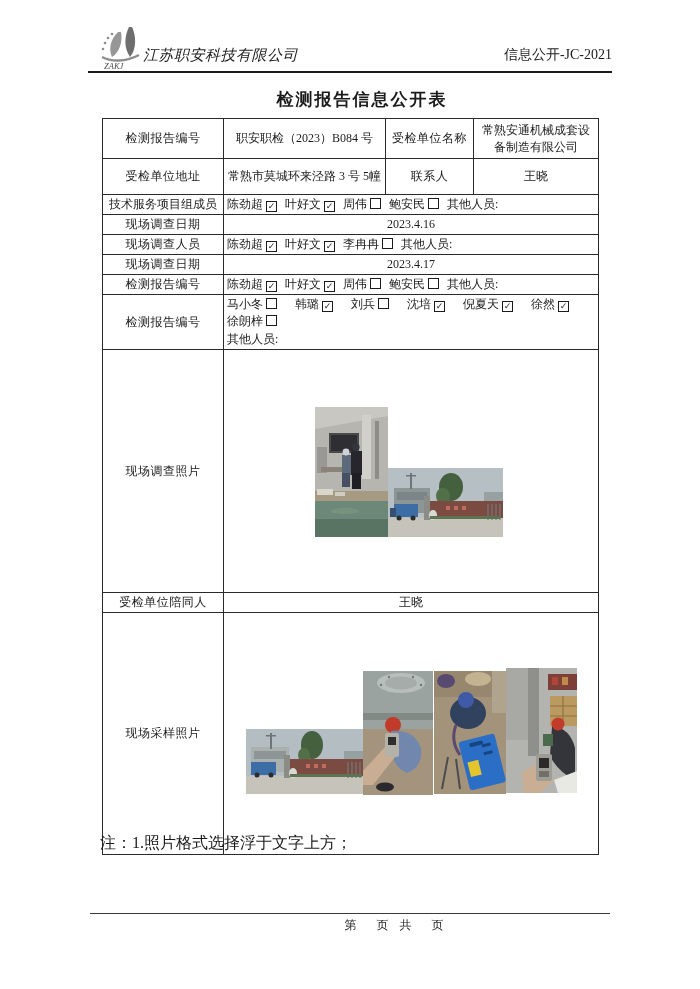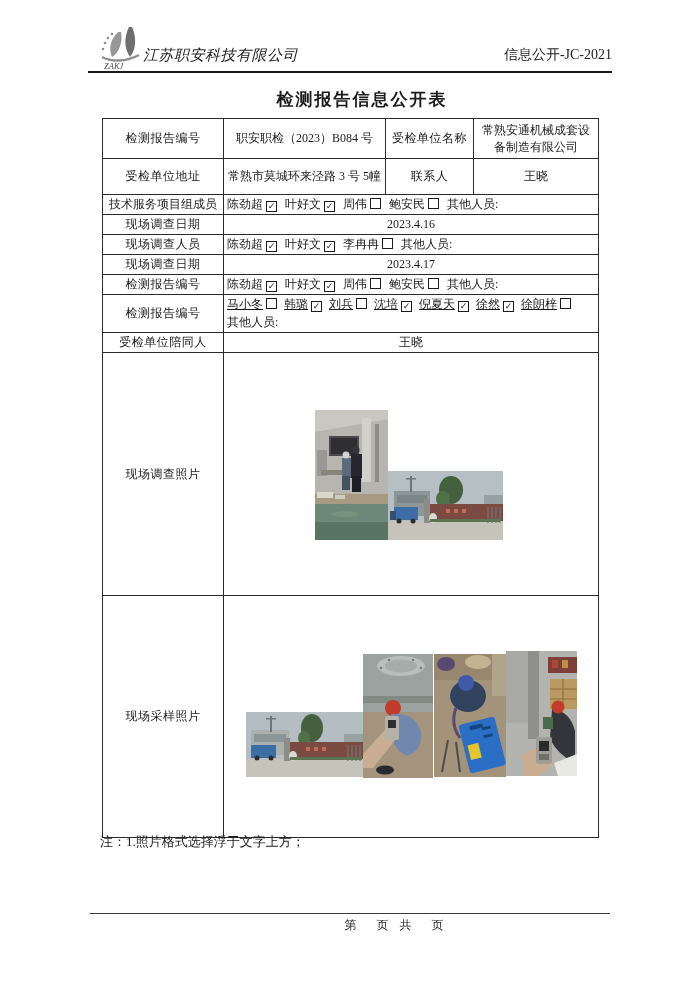--- a/index.html
+++ b/index.html
@@ -17,32 +17,32 @@
   .title{position:absolute;left:12px;top:88px;width:700px;text-align:center;
          font-size:17px;font-weight:bold;letter-spacing:2px;}
   
   table.form{position:absolute;left:102px;top:118px;width:496px;border-collapse:collapse;
              table-layout:fixed;font-size:12px;}
   table.form td{border:1px solid #2a2a2a;padding:1px 3px;overflow:hidden;}
   td.lab{text-align:center;letter-spacing:0.5px;}
   td.val{text-align:center;}
   td.checks{text-align:left;padding-left:6px;}
   .member{white-space:nowrap;margin-right:8px;}
-  .tight .member{margin-right:7px;text-decoration:underline;}
+  .tight .member{margin-right:18px;}
   .mname{margin-right:3px;}
   .cb{display:inline-block;width:9px;height:9px;border:1px solid #1b1b1b;
       vertical-align:-1px;font-size:9px;line-height:9px;text-align:center;
       font-family:"DejaVu Sans",sans-serif;}
   .others-inline{white-space:nowrap;}
   .others-block{display:block;margin-top:1px;}
   td.photocell{position:relative;padding:0;}
   .photo{position:absolute;display:block;}
   .photolab{letter-spacing:3px;}
   
-  .note{position:absolute;left:100px;top:833px;font-size:13px;}
+  .note{position:absolute;left:100px;top:833px;font-size:16px;}
   .frule{position:absolute;left:90px;top:913px;width:520px;height:1px;background:#3a3a3a;}
   .footer{position:absolute;left:0;top:917px;width:700px;text-align:center;font-size:12px;letter-spacing:4px;padding-left:46px;}
 </style>
 </head>
 <body>
 
 <div class="page">
 
   <svg class="logo" viewBox="0 0 52 46">
     <path d="M22 6 C15 13 12 22 16 31 C23 27 27 16 25 6 Z" fill="#979797"></path>
@@ -113,25 +113,20 @@
         <span><span class="member"><span class="mname">陈劲超</span><span class="cb">✓</span></span><span class="member"><span class="mname">叶好文</span><span class="cb">✓</span></span><span class="member"><span class="mname">周伟</span><span class="cb"></span></span><span class="member"><span class="mname">鲍安民</span><span class="cb"></span></span></span><span class="others-inline">其他人员:</span>
       </td>
     </tr>
 
     <tr style="height:36px">
       <td class="lab">检测报告编号</td>
       <td class="checks tight" colspan="3">
         <span><span class="member"><span class="mname">马小冬</span><span class="cb"></span></span><span class="member"><span class="mname">韩璐</span><span class="cb">✓</span></span><span class="member"><span class="mname">刘兵</span><span class="cb"></span></span><span class="member"><span class="mname">沈培</span><span class="cb">✓</span></span><span class="member"><span class="mname">倪夏天</span><span class="cb">✓</span></span><span class="member"><span class="mname">徐然</span><span class="cb">✓</span></span><span class="member"><span class="mname">徐朗梓</span><span class="cb"></span></span></span>
         <span class="others-block">其他人员:</span>
       </td>
-    </tr>
-
-    <tr style="height:19px">
-      <td class="lab">受检单位陪同人</td>
-      <td class="val" colspan="3">王晓</td>
     </tr>
 
     <tr style="height:243px">
       <td class="lab photolab">现场调查照片</td>
       <td class="photocell" colspan="3">
 
         <svg class="photo" style="left:91px;top:57px" width="73" height="130" viewBox="0 0 73 130" preserveAspectRatio="none">
           <rect width="73" height="88" fill="#b7b5b0"></rect>
           <polygon points="0,0 73,0 73,9 0,22" fill="#c9c7c2"></polygon>
           <rect x="2" y="40" width="10" height="26" fill="#9a9894"></rect>
@@ -173,20 +168,25 @@
           <rect x="6" y="36" width="24" height="13" fill="#3c6da5"></rect>
           <rect x="2" y="40" width="6" height="9" fill="#35506e"></rect>
           <circle cx="11" cy="50" r="2.5" fill="#2c2c2c"></circle>
           <circle cx="25" cy="50" r="2.5" fill="#2c2c2c"></circle>
           <path d="M100 36 L100 52 M104 36 L104 52 M108 36 L108 52 M112 36 L112 52" stroke="#73797b" stroke-width="1.2"></path>
           <rect x="42" y="48" width="70" height="3" fill="#5d7352"></rect>
         </svg>
       </td>
     </tr>
 
+    <tr style="height:19px">
+      <td class="lab">受检单位陪同人</td>
+      <td class="val" colspan="3">王晓</td>
+    </tr>
+
     <tr style="height:242px">
       <td class="lab photolab">现场采样照片</td>
       <td class="photocell" colspan="3">
 
         <svg class="photo" style="left:22px;top:116px" width="117" height="65" viewBox="0 0 117 65" preserveAspectRatio="none">
           <rect width="117" height="65" fill="#b4bec2"></rect>
           <rect x="0" y="47" width="117" height="18" fill="#c6c3bb"></rect>
           <rect x="5" y="18" width="38" height="25" fill="#a9b0ae"></rect>
           <rect x="8" y="22" width="32" height="8" fill="#8d9697"></rect>
           <rect x="98" y="22" width="19" height="20" fill="#98a1a2"></rect>

